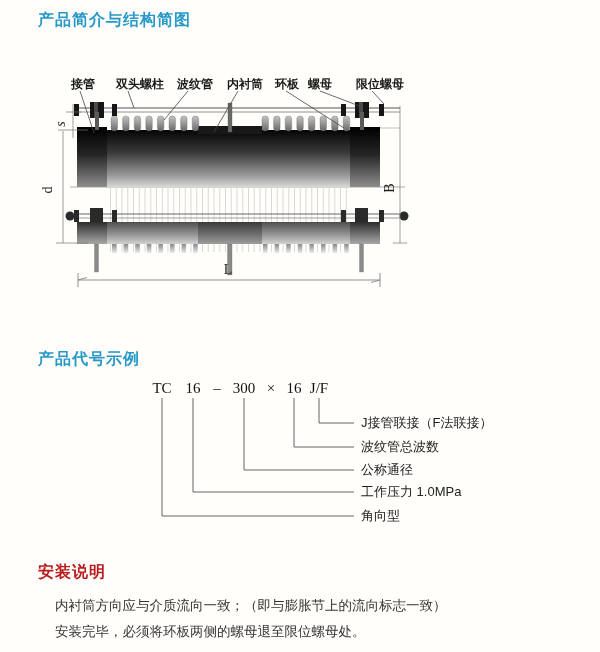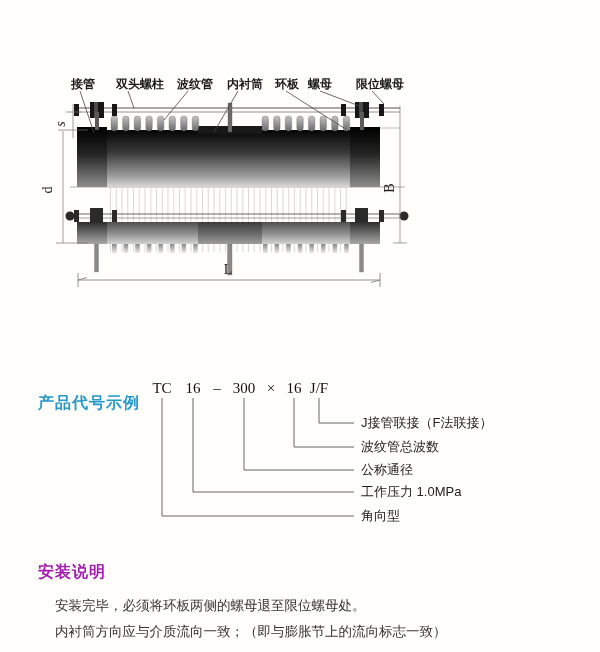--- a/index.html
+++ b/index.html
@@ -10,39 +10,40 @@
     font-family:"Liberation Sans", sans-serif;
     overflow:hidden;
   }
   .sec-title{
     position:absolute;
     font-size:16px;
     font-weight:700;
     letter-spacing:1px;
   }
   #title-intro{left:38px;top:10px;}
-  #title-code{left:38px;top:349px;margin-top:44px;}
+  #title-code{left:38px;top:349px;}
   #title-install{left:38px;top:562px;}
   #diagram-wrap{position:absolute;left:0;top:60px;width:520px;height:250px;}
   #code-wrap{position:absolute;left:16px;top:375px;width:600px;height:160px;}
   #install-text{
     position:absolute;left:55px;top:593px;width:480px;
     font-size:13.5px;color:#333;line-height:26px;
   }
   .part-label{font-size:12px;font-weight:700;fill:#1a1a1a;}
   .dim-label{font-family:"Liberation Serif", serif;font-size:14px;fill:#222;}
   .code-seg{font-family:"Liberation Serif", serif;font-size:15px;fill:#111;}
   .code-ann{font-size:13px;fill:#222;}
   svg{display:block;}
 </style>
 </head>
 <body>
 
 <div id="page">
 
+  <div class="sec-title" id="title-intro" style="color: rgb(38, 153, 200);">产品简介与结构简图</div>
 
   <div id="diagram-wrap">
   <svg id="struct" width="520" height="250" viewBox="0 0 520 250">
     <defs>
       <linearGradient id="gBody" x1="0" y1="0" x2="0" y2="1">
         <stop offset="0" stop-color="#050505"></stop>
             <stop offset="0.4" stop-color="#3a3a3a"></stop>
         <stop offset="0.8" stop-color="#9a9a9a"></stop>
             <stop offset="1" stop-color="#d8d8d8"></stop>
       </linearGradient>
@@ -278,20 +279,20 @@
     <g>
       <text class="code-ann" x="345" y="52">J接管联接（F法联接）</text>
       <text class="code-ann" x="345" y="76">波纹管总波数</text>
       <text class="code-ann" x="345" y="99">公称通径</text>
       <text class="code-ann" x="345" y="121">工作压力 1.0MPa</text>
       <text class="code-ann" x="345" y="145">角向型</text>
     </g>
   </svg>
   </div>
 
-  <div class="sec-title" id="title-install" style="color: #a21caf;">安装说明</div>
+  <div class="sec-title" id="title-install" style="color: #b91c1c;">安装说明</div>
 
   <div id="install-text">
+    <div>内衬筒方向应与介质流向一致；（即与膨胀节上的流向标志一致）</div>
     <div>安装完毕，必须将环板两侧的螺母退至限位螺母处。</div>
-    <div>内衬筒方向应与介质流向一致；（即与膨胀节上的流向标志一致）</div>
   </div>
 
 </div>
 
 </body></html>

